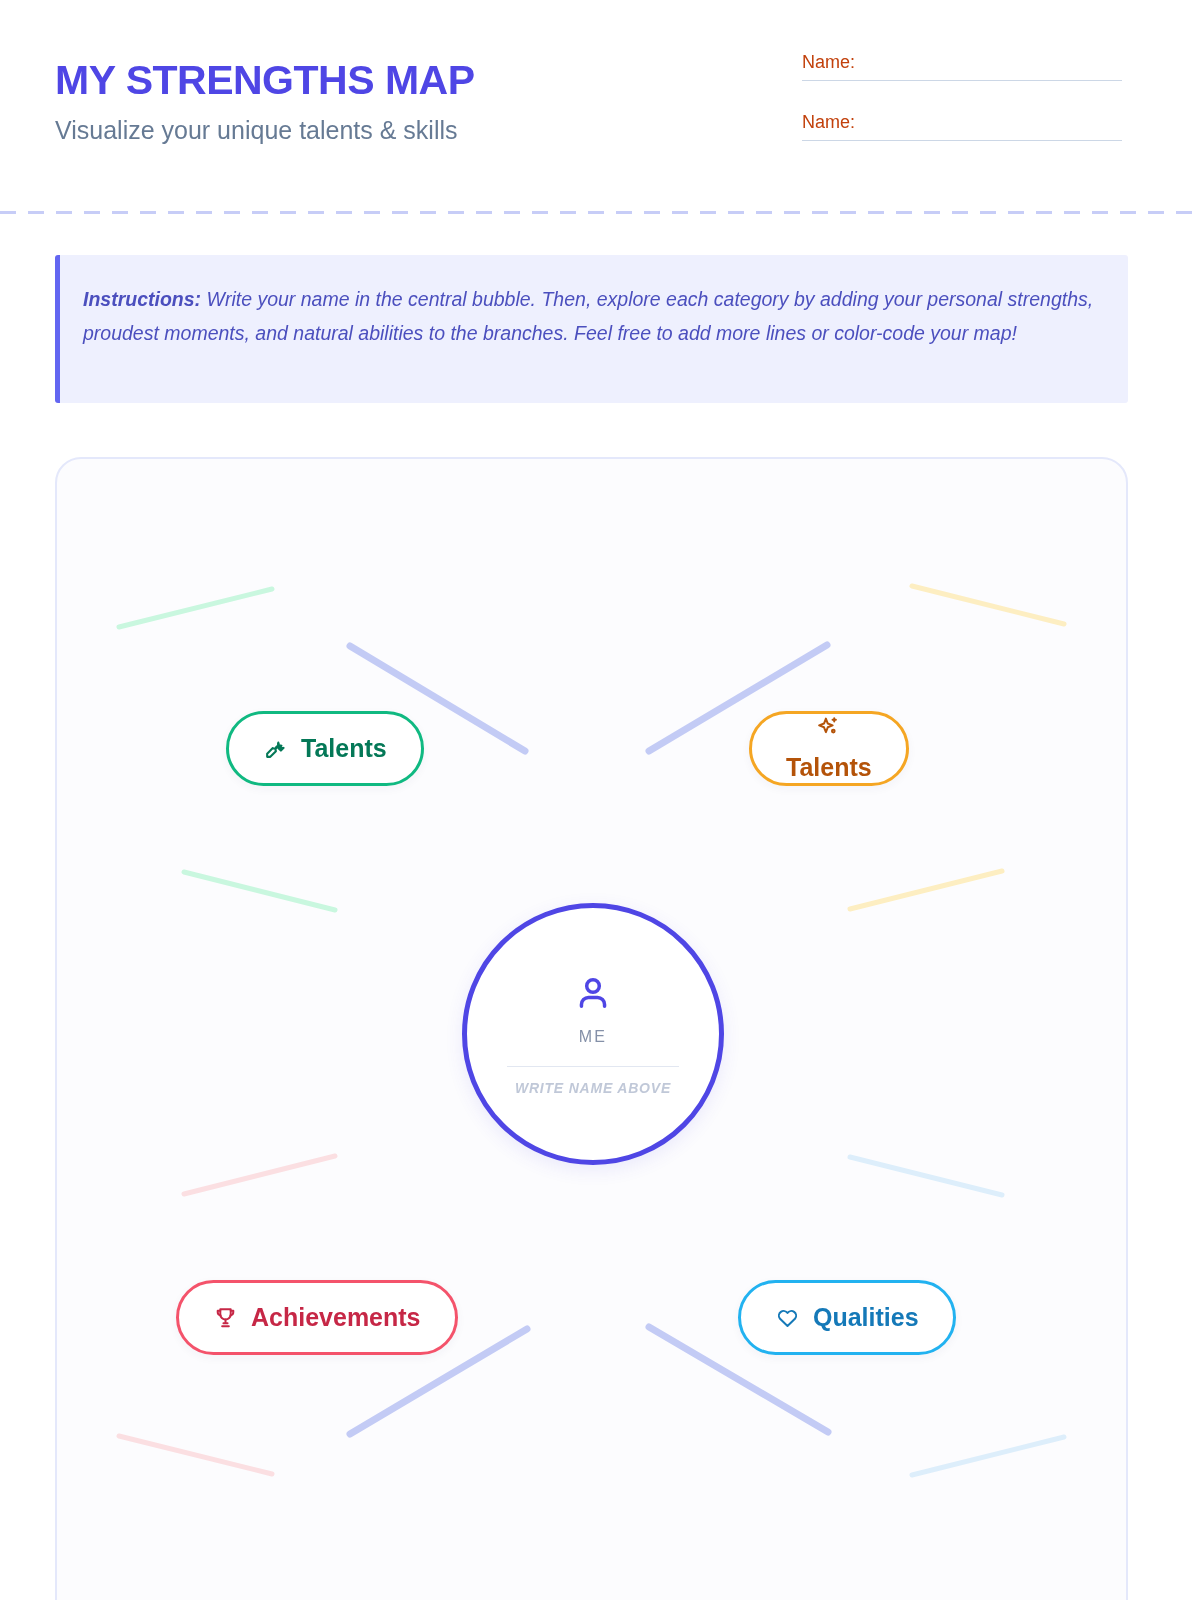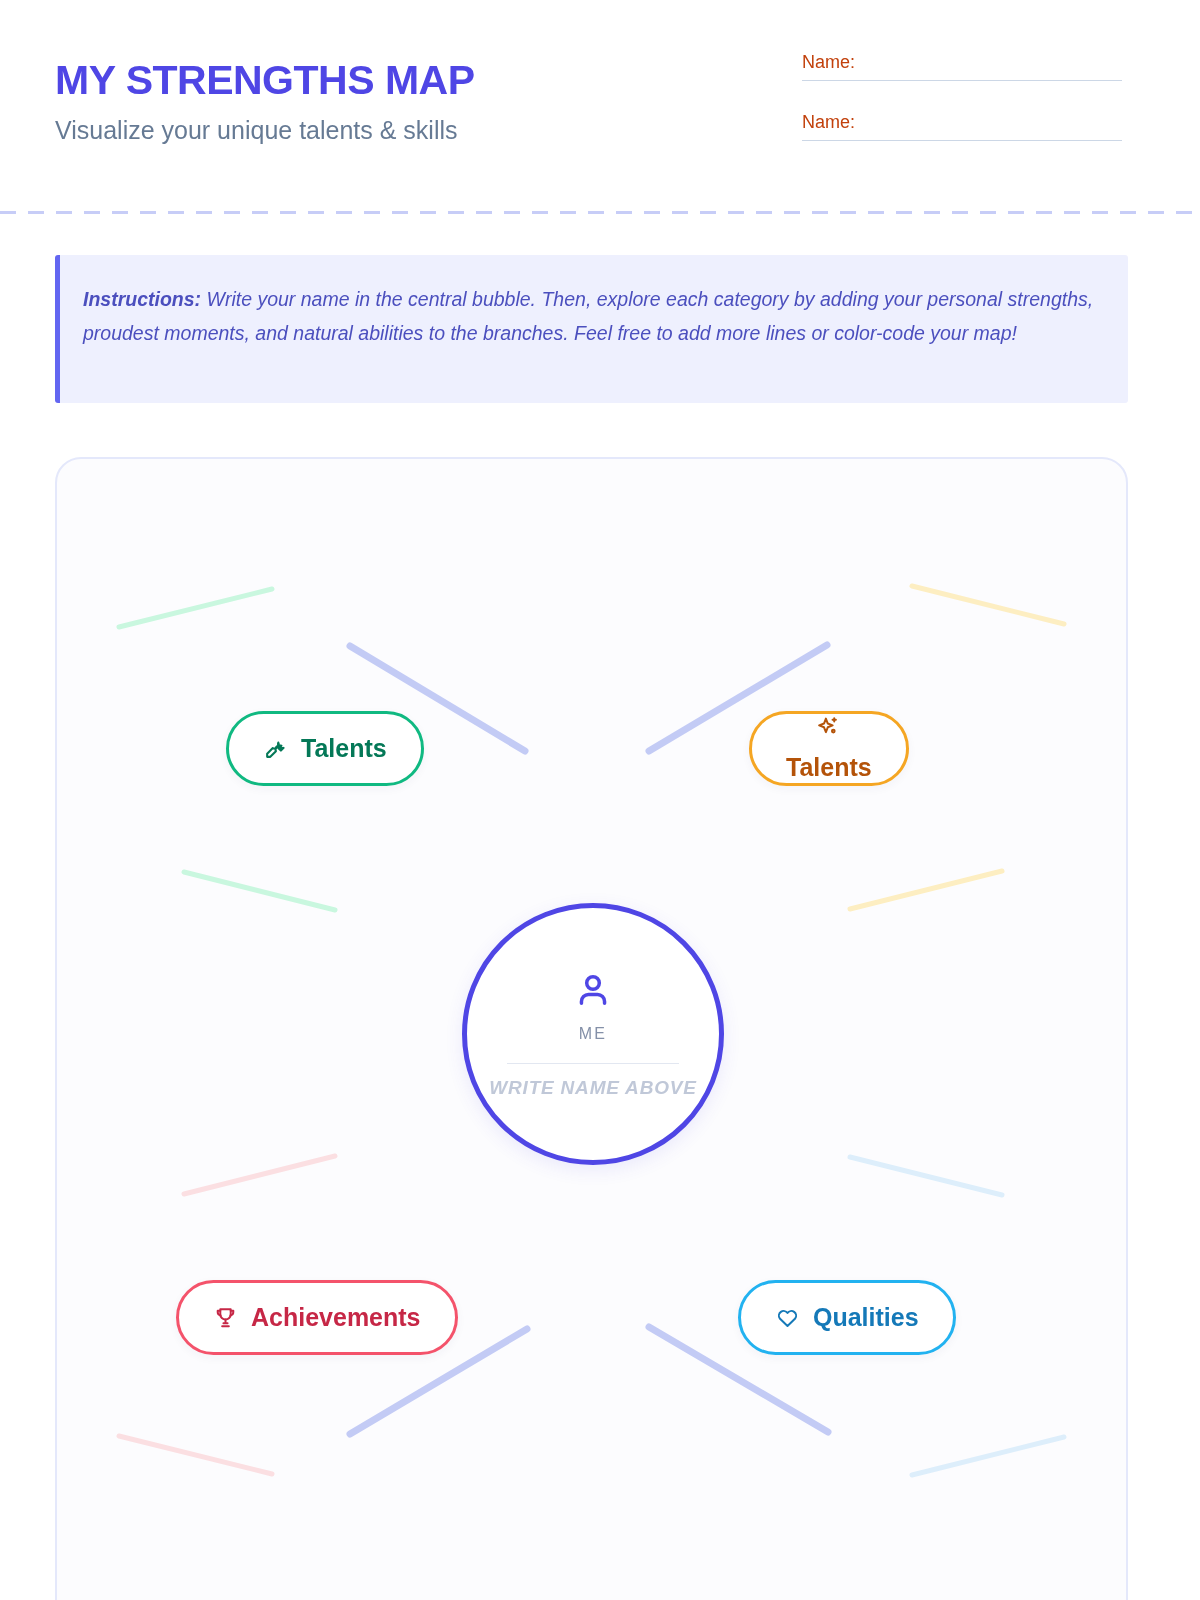--- a/index.html
+++ b/index.html
@@ -158,21 +158,21 @@
   }
 
   .center-rule {
     width: 172px;
     height: 1px;
     background: #e2e7f1;
     margin: 20px 0 13px 0;
   }
 
   .center-hint {
-    font-size: 19px;
+    font-size: 14px;
     letter-spacing: 0.8px;
     color: #c0c8d8;
     font-style: italic;
     font-weight: 700;
   }
 
   
   .pill {
     position: absolute;
     display: flex;

